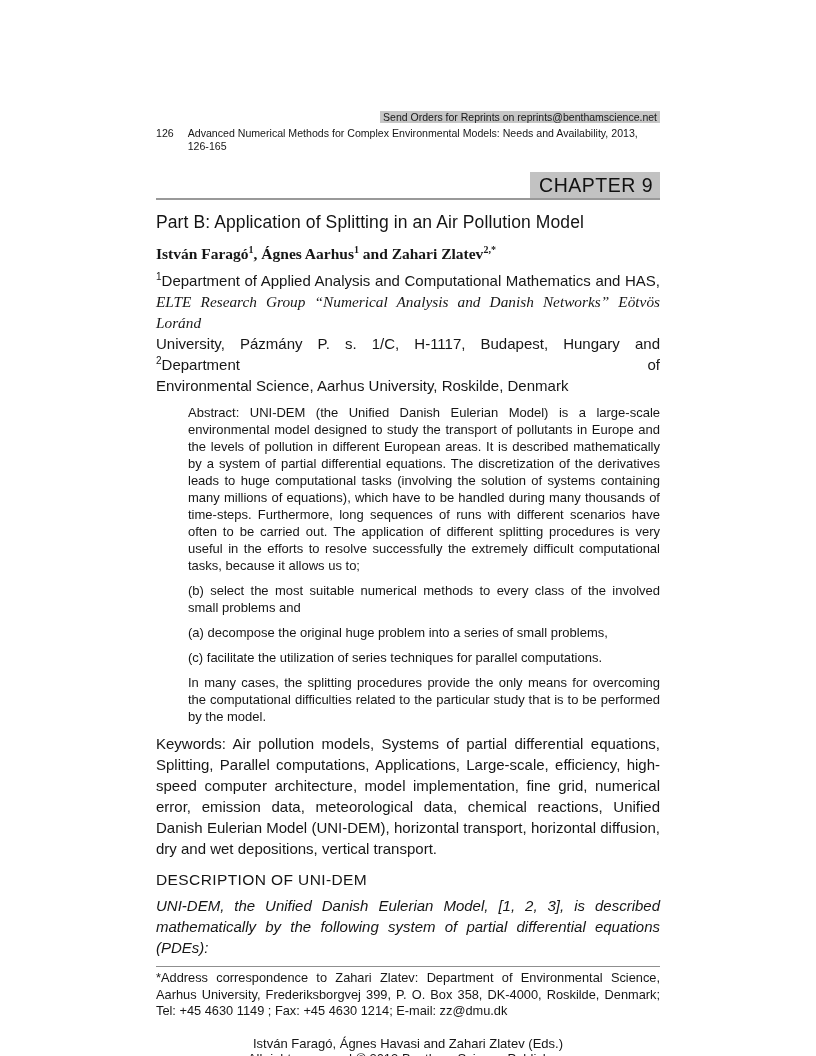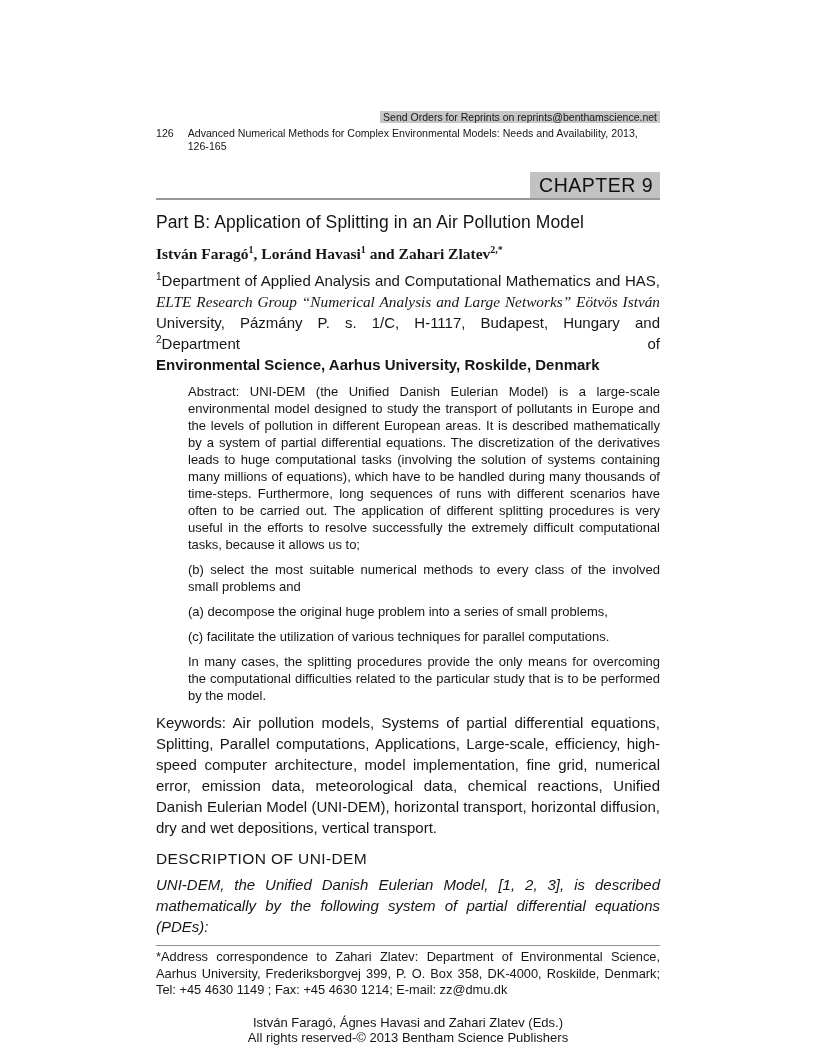--- a/index.html
+++ b/index.html
@@ -16,21 +16,21 @@
   .chapter-badge {
     display: inline-block; background: #c2c2c2; color: #111111;
     font-size: 19.5px; line-height: 24px; padding: 1px 7px 1px 9px;
     letter-spacing: 0.5px; vertical-align: bottom;
   }
   h1.page-title { margin: 11px 0 0 0; font-size: 17.5px; line-height: 22px; font-weight: 400; letter-spacing: 0.1px; color: #141414; }
   .authors { margin-top: 12px; font-family: "Liberation Serif", serif; font-weight: 700; font-size: 15.5px; line-height: 18px; }
   .authors sup, .aff sup { font-size: 10px; line-height: 0; vertical-align: super; }
   .aff { margin-top: 7px; font-size: 15px; line-height: 21px; }
   .aff-line { text-align: justify; text-align-last: justify; }
-  .aff-line.last { text-align-last: left; font-weight: bold; }
+  .aff-line.last { text-align-last: left; }
   .aff-italic { font-family: "Liberation Serif", serif; font-style: italic; font-size: 15.3px; }
   .abstract { margin: 8px 0 0 32px; font-size: 13px; line-height: 17px; text-align: justify; }
   .abstract p { margin: 0 0 8px 0; }
   .keywords { margin-top: 0; font-size: 15px; line-height: 21px; text-align: justify; }
   .section-heading { margin-top: 12px; font-size: 15.5px; line-height: 18px; font-weight: 400; letter-spacing: 0.4px; }
   .body-para { margin-top: 6px; font-size: 15px; line-height: 21px; text-align: justify; font-style: italic; }
   .footnote-rule { margin-top: 8px; border-top: 1.5px solid #8f8f8f; }
   .footnote { margin-top: 3px; font-size: 12.8px; line-height: 16.5px; text-align: justify; }
   .footer { margin-top: 16px; text-align: center; font-size: 13px; line-height: 15.8px; }
 </style>
@@ -48,35 +48,35 @@
     <span>Advanced Numerical Methods for Complex Environmental Models: Needs and Availability, 2013, 126-165</span>
   </div>
 
   <div class="chapter-row">
     <span class="chapter-badge">CHAPTER 9</span>
   </div>
 
   <h1 class="page-title">Part B: Application of Splitting in an Air Pollution Model</h1>
 
   <div class="authors">
-    <span>István Faragó</span><sup>1</sup><span>, Loránd Havasi</span><sup>1</sup><span> and Zahari Zlatev</span><sup>2,*</sup>
+    <span>István Faragó</span><sup>1</sup><span>, Ágnes Aarhus</span><sup>1</sup><span> and Zahari Zlatev</span><sup>2,*</sup>
   </div>
 
   <div class="aff">
     <div class="aff-line"><sup>1</sup><span>Department of Applied Analysis and Computational Mathematics and HAS,</span></div>
-    <div class="aff-line aff-italic">ELTE Research Group “Numerical Analysis and Large Networks” Eötvös István</div>
+    <div class="aff-line aff-italic">ELTE Research Group “Numerical Analysis and Danish Networks” Eötvös Loránd</div>
     <div class="aff-line"><span>University, Pázmány P. s. 1/C, H-1117, Budapest, Hungary and </span><sup>2</sup><span>Department of</span></div>
     <div class="aff-line last">Environmental Science, Aarhus University, Roskilde, Denmark</div>
   </div>
 
   <div class="abstract">
     <p><span>Abstract:</span> <span>UNI-DEM (the Unified Danish Eulerian Model) is a large-scale environmental model designed to study the transport of pollutants in Europe and the levels of pollution in different European areas. It is described mathematically by a system of partial differential equations. The discretization of the derivatives leads to huge computational tasks (involving the solution of systems containing many millions of equations), which have to be handled during many thousands of time-steps. Furthermore, long sequences of runs with different scenarios have often to be carried out. The application of different splitting procedures is very useful in the efforts to resolve successfully the extremely difficult computational tasks, because it allows us to;</span></p>
     <p>(b) select the most suitable numerical methods to every class of the involved small problems and</p>
     <p>(a) decompose the original huge problem into a series of small problems,</p>
-    <p>(c) facilitate the utilization of various techniques for parallel computations.</p>
+    <p>(c) facilitate the utilization of series techniques for parallel computations.</p>
     <p>In many cases, the splitting procedures provide the only means for overcoming the computational difficulties related to the particular study that is to be performed by the model.</p>
   </div>
 
   <div class="keywords">
     <span>Keywords:</span> <span>Air pollution models, Systems of partial differential equations, Splitting, Parallel computations, Applications, Large-scale, efficiency, high-speed computer architecture, model implementation, fine grid, numerical error, emission data, meteorological data, chemical reactions, Unified Danish Eulerian Model (UNI-DEM), horizontal transport, horizontal diffusion, dry and wet depositions, vertical transport.</span>
   </div>
 
   <div class="section-heading">DESCRIPTION OF UNI-DEM</div>
 
   <div class="body-para">UNI-DEM, the Unified Danish Eulerian Model, [1, 2, 3], is described mathematically by the following system of partial differential equations (PDEs):</div>

